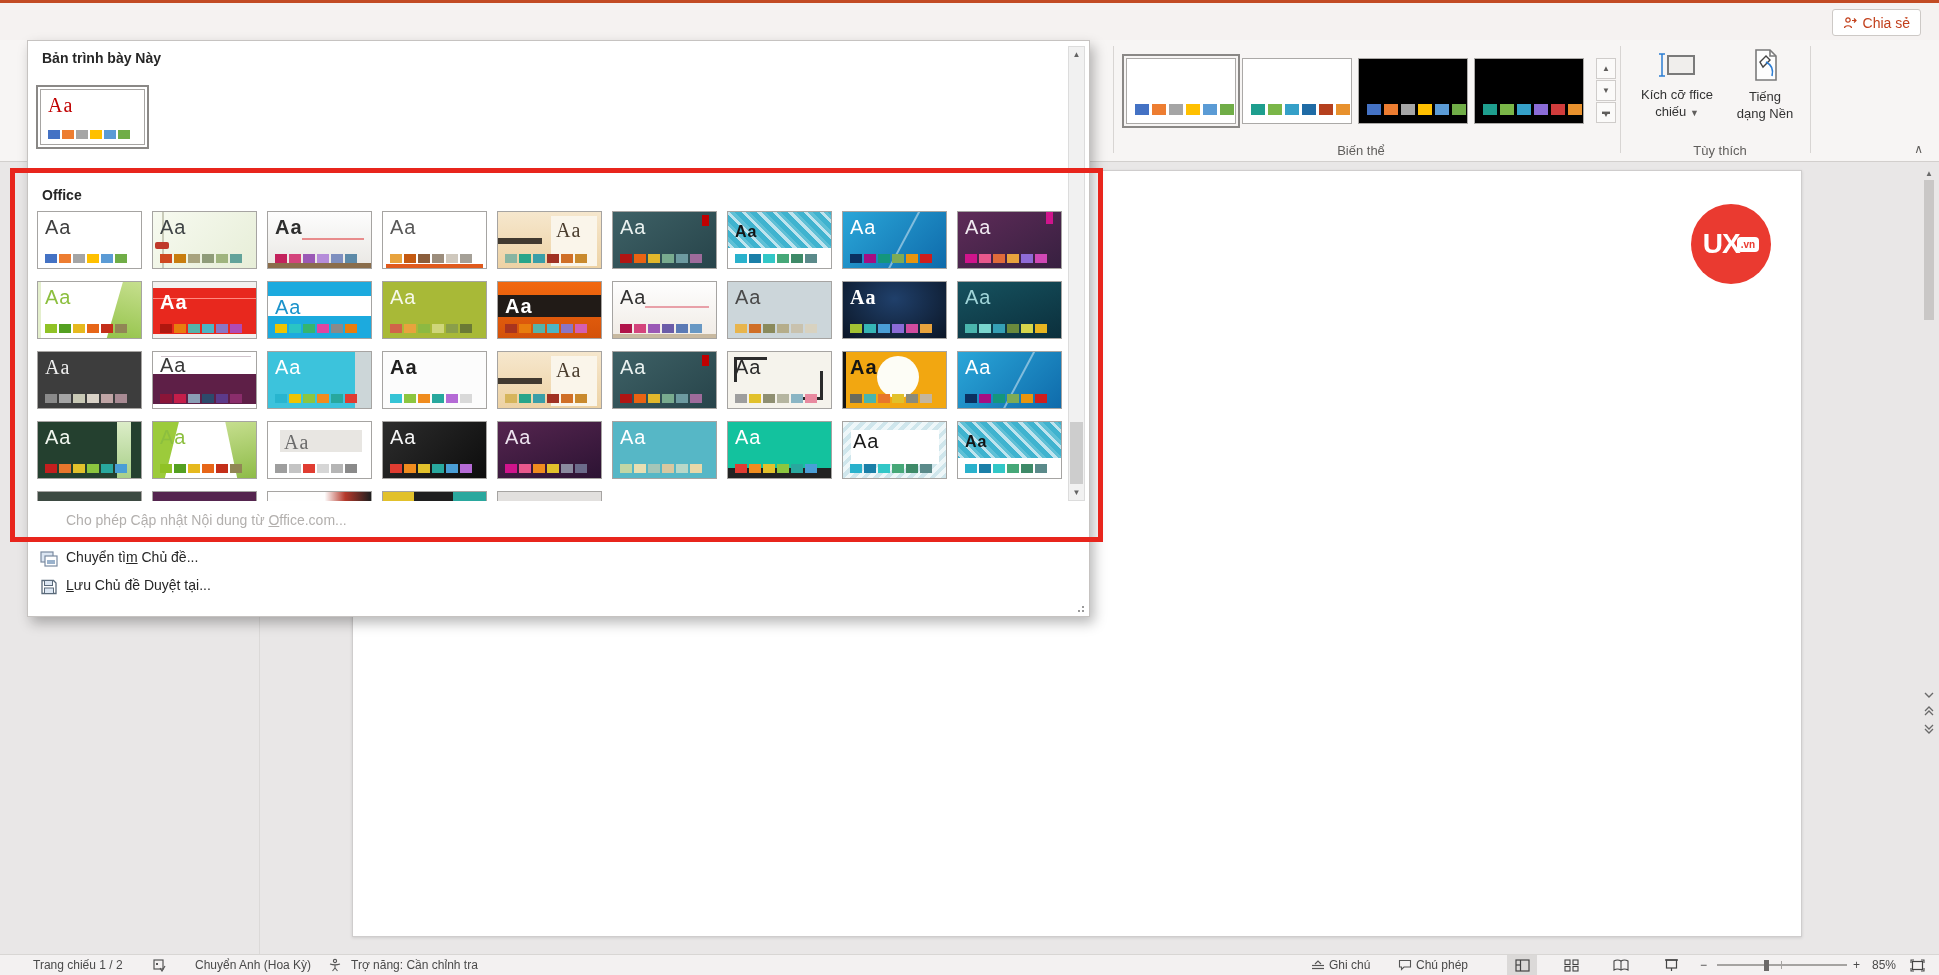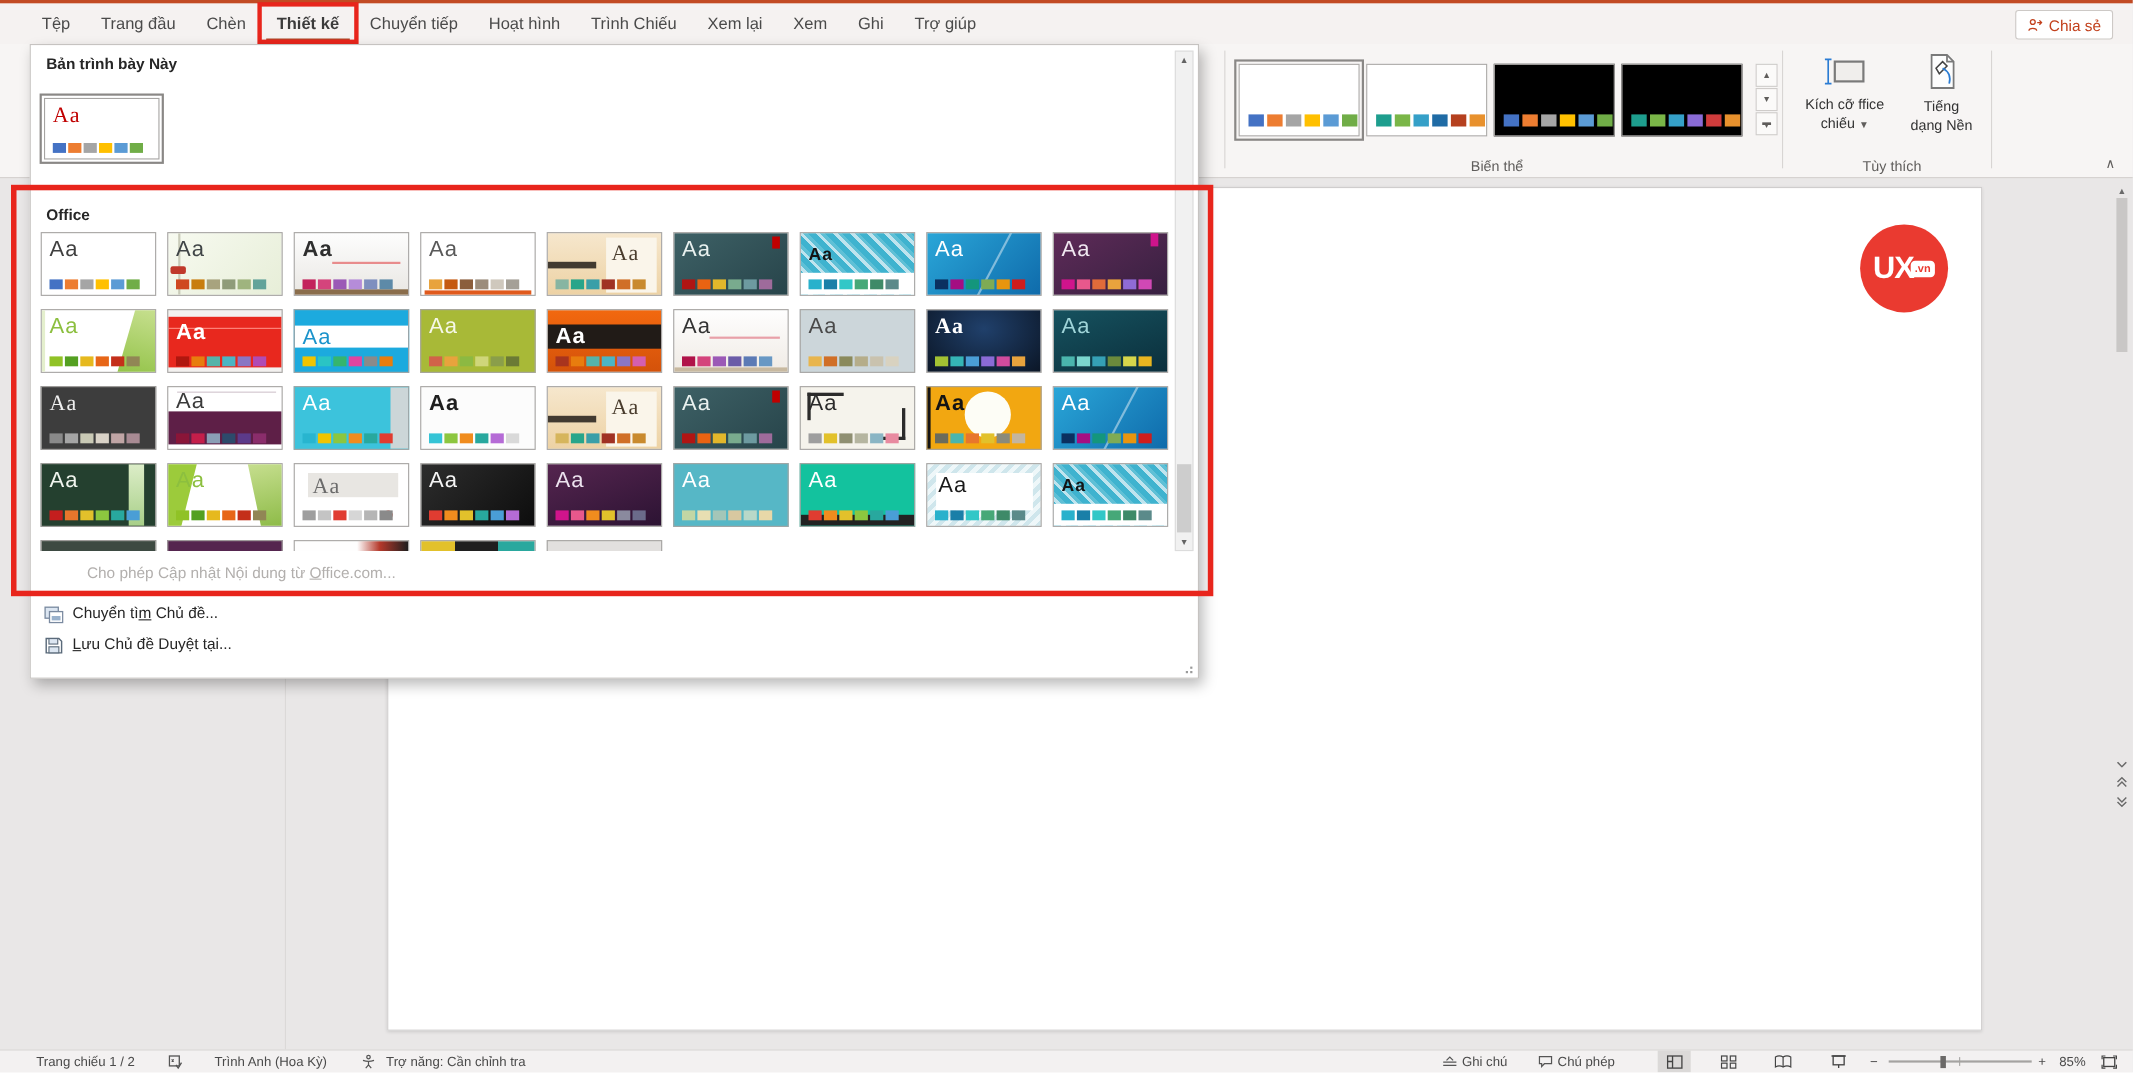--- a/index.html
+++ b/index.html
@@ -51,21 +51,21 @@
   .aa{position:absolute;left:7px;top:5px;font-size:20px;line-height:1;letter-spacing:1px;}
   .aa.serif{font-family:"Liberation Serif",serif;}
   .aa.bold{font-weight:bold;}
   .sw{position:absolute;left:7px;bottom:5px;display:flex;gap:2px;}
   .sw i{display:block;width:12px;height:9px;}
   .gal-scroll{position:absolute;right:4px;top:5px;width:17px;height:455px;background:#f1f1f1;
         border:1px solid #dcdcdc;box-sizing:border-box;}
   .gal-scroll .arr{position:absolute;left:0;width:15px;height:15px;font-size:8px;color:#636363;
         display:flex;align-items:center;justify-content:center;cursor:pointer;}
   .gal-thumbbar{position:absolute;left:1px;width:13px;top:375px;height:62px;background:#cdcdcd;cursor:grab;}
-  .disabled-item{position:absolute;left:51px;top:471px;font-size:14px;color:#b2afad;}
+  .disabled-item{position:absolute;left:38px;top:471px;font-size:14px;color:#b2afad;}
   .menu-item{position:absolute;left:38px;font-size:14px;color:#262626;cursor:pointer;}
   .menu-icon{position:absolute;left:12px;width:18px;height:16px;}
   .resize-dots{position:absolute;right:5px;bottom:4px;width:10px;height:10px;}
   .resize-dots i{position:absolute;width:2px;height:2px;background:#9a9a9a;}
 
   
   .annot{position:absolute;border:5px solid #e8251c;z-index:70;pointer-events:none;}
 
   
   .canvas{position:absolute;left:0;top:162px;right:0;bottom:20px;background:#e9e7e7;}
@@ -93,33 +93,20 @@
   .slider-track{position:absolute;left:1717px;top:9px;width:130px;height:2px;background:#a5a3a1;}
   .slider-tick{position:absolute;left:1781px;top:6px;width:1px;height:8px;background:#a5a3a1;}
   .slider-handle{position:absolute;left:1764px;top:5px;width:5px;height:11px;background:#6b6968;cursor:pointer;}
 </style>
 </head>
 <body>
 
 <div class="stage">
 
   <nav class="tabbar">
-    <div class="tabs" id="tabs">
-        <div class="tab">Tệp</div>
-        <div class="tab">Trang đầu</div>
-        <div class="tab">Chèn</div>
-        <div class="tab selected">Thiết kế</div>
-        <div class="tab">Chuyển tiếp</div>
-        <div class="tab">Hoạt hình</div>
-        <div class="tab">Trình Chiếu</div>
-        <div class="tab">Xem lại</div>
-        <div class="tab">Xem</div>
-        <div class="tab">Ghi</div>
-        <div class="tab">Trợ giúp</div>
-      </div>
     <button class="share-btn">
       <svg width="14" height="14" viewBox="0 0 14 14">
         <circle cx="5" cy="4" r="2.2" fill="none" stroke="#c2401c" stroke-width="1.2"></circle>
         <path d="M1.5 12 C1.5 9 8.5 9 8.5 12" fill="none" stroke="#c2401c" stroke-width="1.2"></path>
         <path d="M9 4.5 L13 4.5 M11 2.5 L13 4.5 L11 6.5" fill="none" stroke="#c2401c" stroke-width="1.2"></path>
       </svg>
       <span>Chia sẻ</span>
     </button>
   </nav>
 
@@ -726,21 +713,21 @@
 
   <div class="statusbar">
     <div class="abs" style="left:33px">Trang chiếu 1 / 2</div>
     <div class="abs" style="left:153px">
       <svg width="13" height="13" viewBox="0 0 13 13">
           <rect x="1" y="1" width="9" height="9" fill="none" stroke="#555" stroke-width="1.2"></rect>
           <path d="M3 6 L5 4 M3 4 L5 6" stroke="#555" stroke-width="1"></path>
           <path d="M7 9 L9 12 L12 7" fill="none" stroke="#555" stroke-width="1.2"></path>
         </svg>
     </div>
-    <div class="abs" style="left:195px">Trình Anh (Hoa Kỳ)</div>
+    <div class="abs" style="left:195px">Chuyển Anh (Hoa Kỳ)</div>
     <div class="abs" style="left:328px">
       <svg width="14" height="14" viewBox="0 0 14 14">
           <circle cx="7" cy="3" r="1.6" fill="none" stroke="#555" stroke-width="1.1"></circle>
           <path d="M2 6 C5 7 9 7 12 6 M7 7.5 L7 10 M7 10 L4.5 13 M7 10 L9.5 13" fill="none" stroke="#555" stroke-width="1.1"></path>
         </svg>
     </div>
     <div class="abs" style="left:351px">Trợ năng: Cần chỉnh tra</div>
 
     <div class="abs" style="left:1311px">
       <svg width="14" height="12" viewBox="0 0 14 12">

